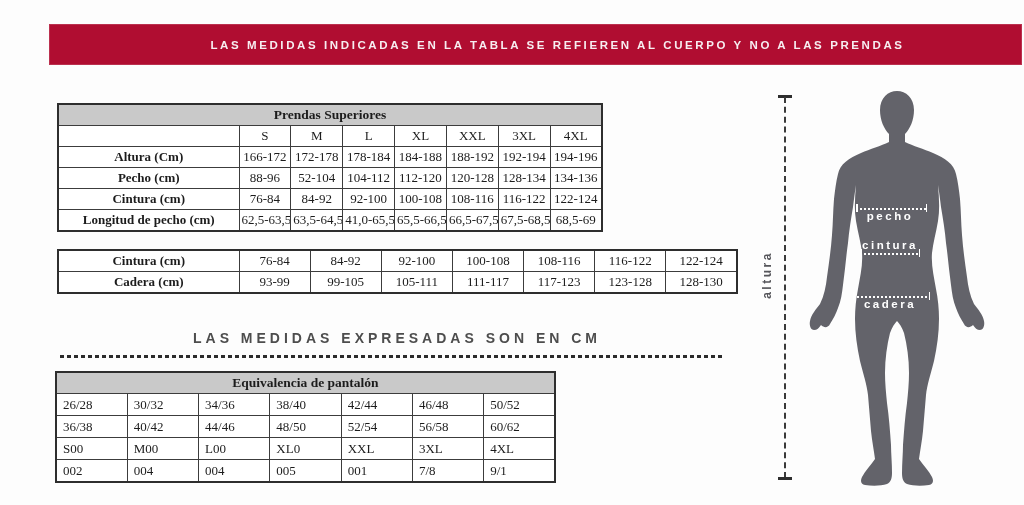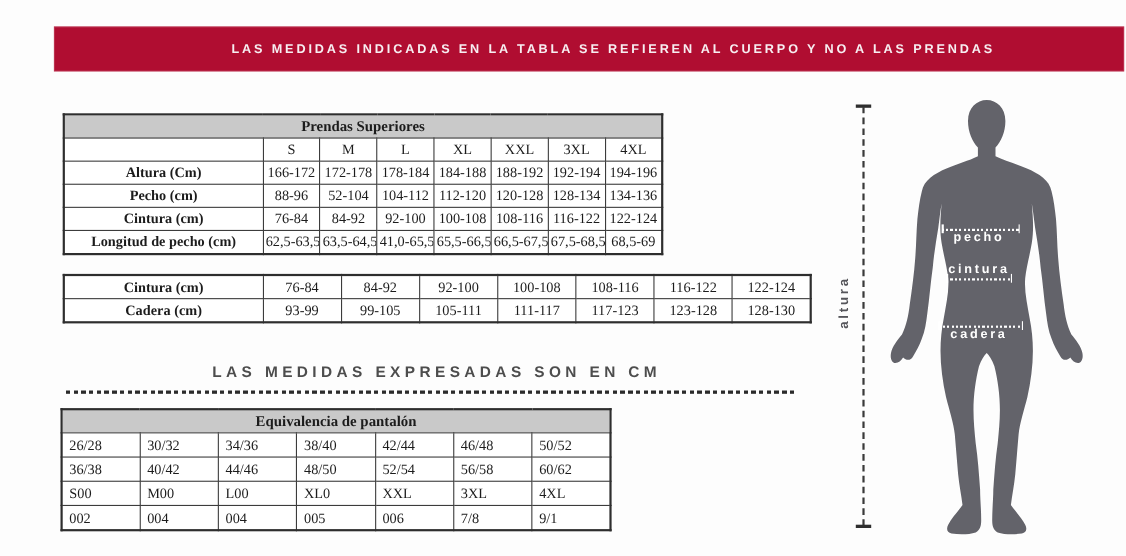--- a/index.html
+++ b/index.html
@@ -220,21 +220,21 @@
         <td>XL0</td>
         <td>XXL</td>
         <td>3XL</td>
         <td>4XL</td>
       </tr>
       <tr>
         <td>002</td>
         <td>004</td>
         <td>004</td>
         <td>005</td>
-        <td>006</td>
+        <td>001</td>
         <td>7/8</td>
         <td>9/1</td>
       </tr>
     </tbody>
 </table>
 
 <div class="figure">
   <div class="alt-cap top"></div>
   <div class="alt-line"></div>
   <div class="alt-cap bot"></div>

